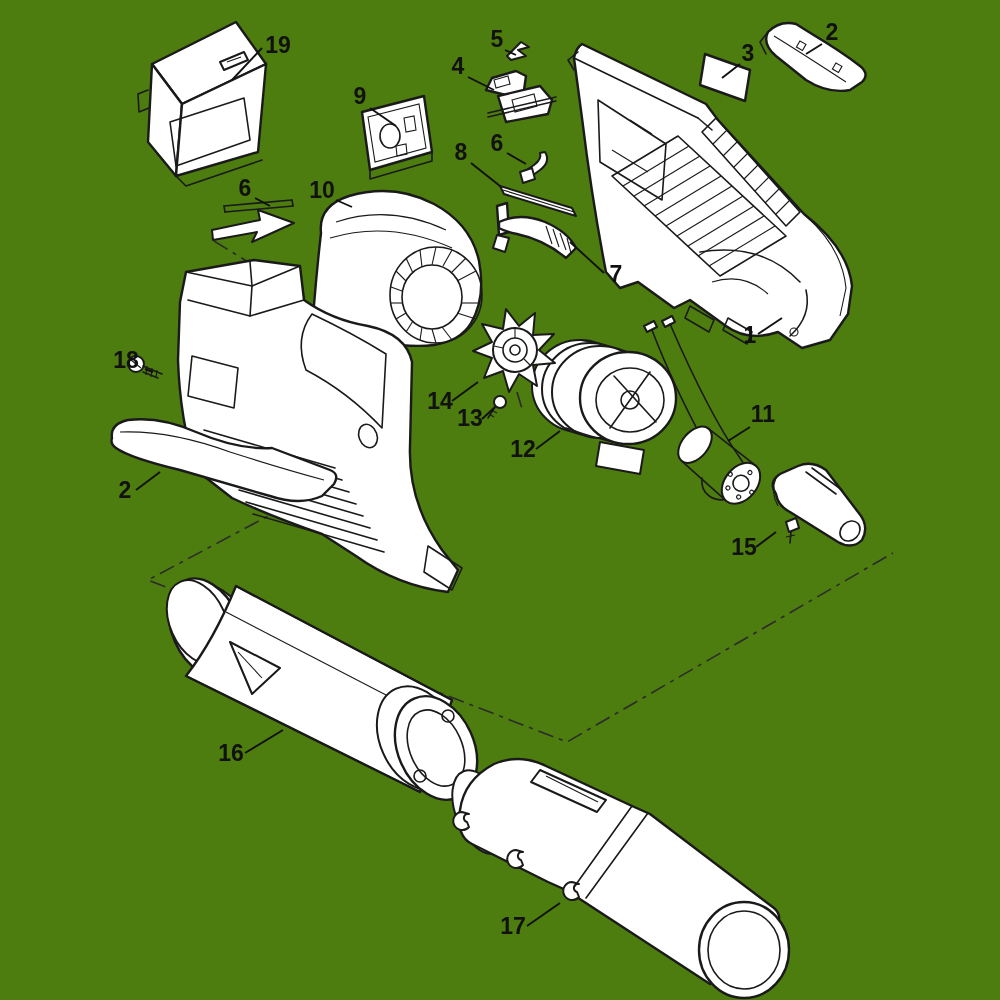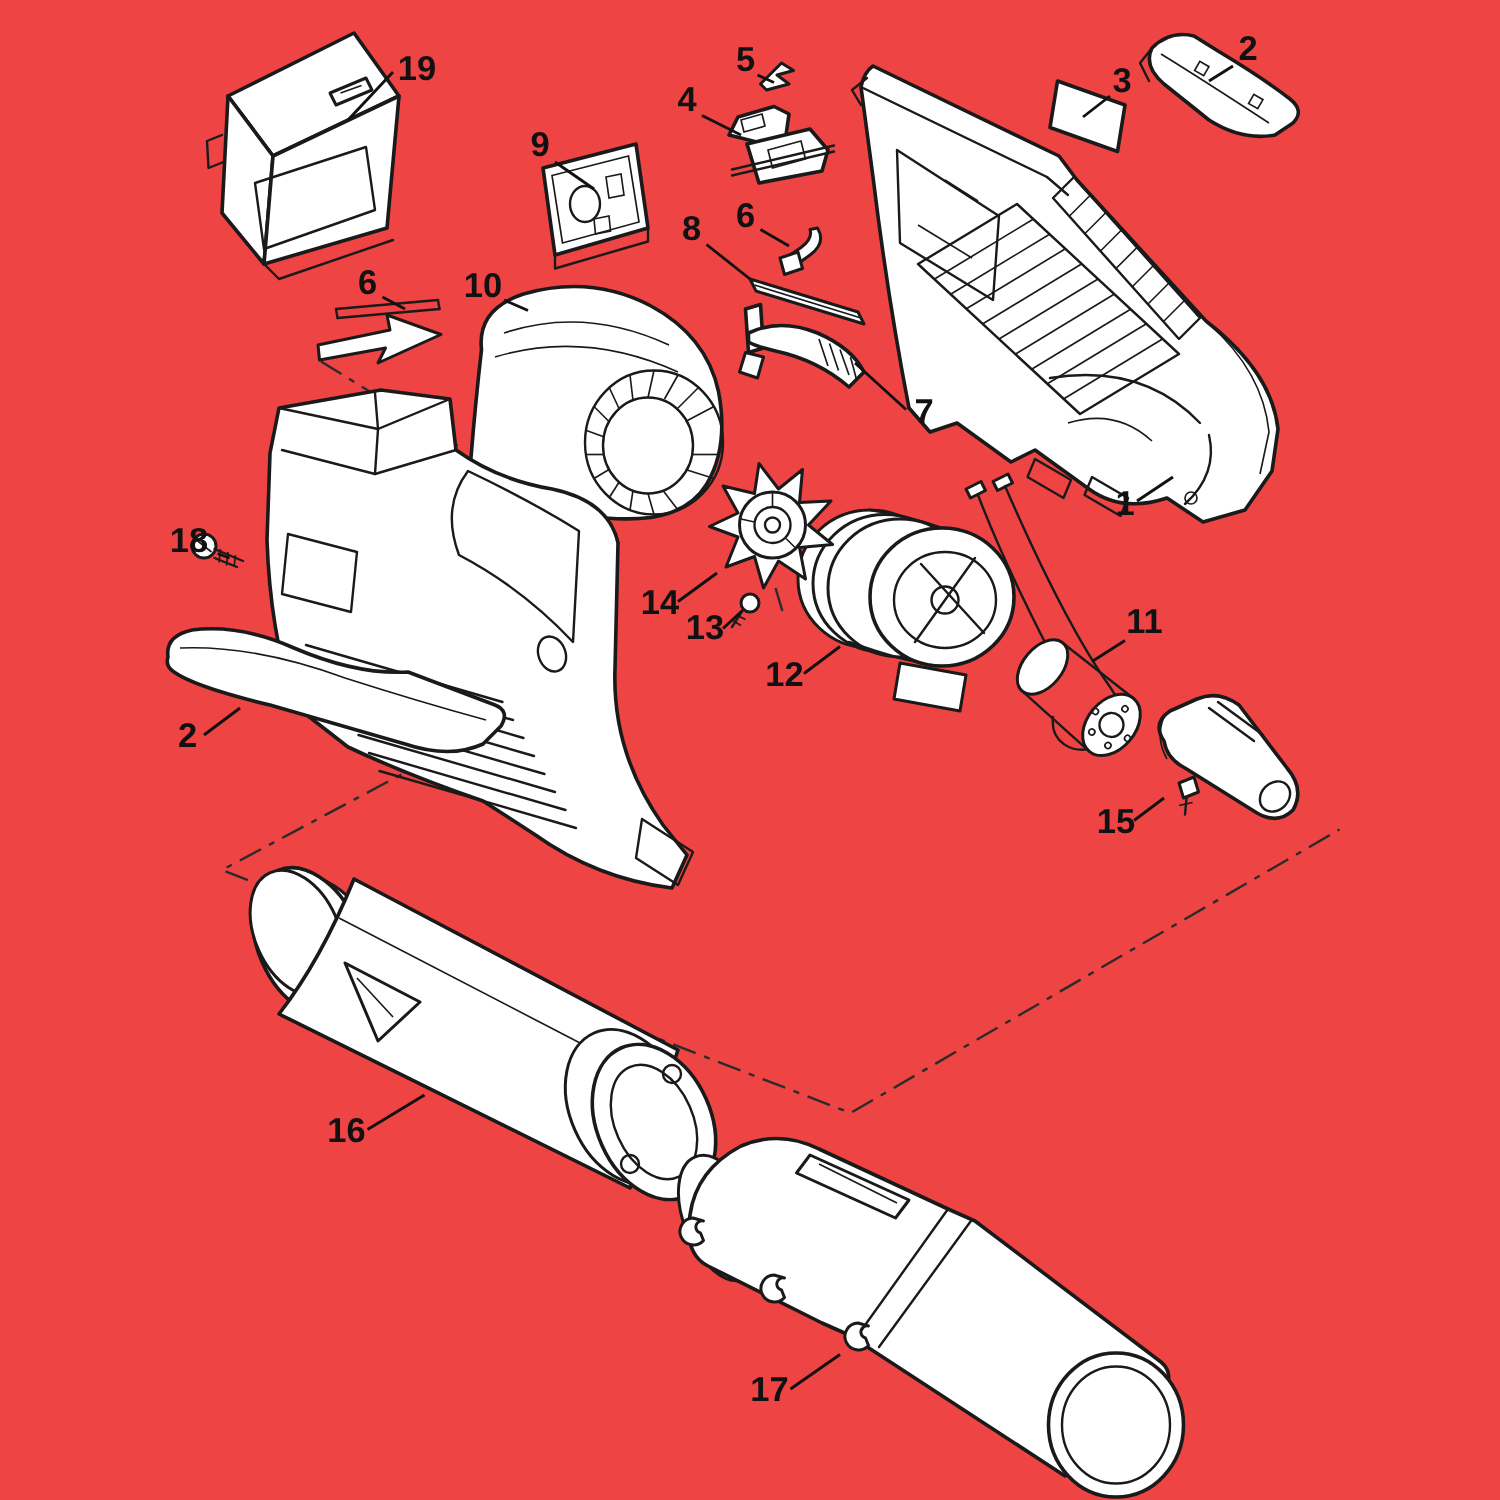--- a/index.html
+++ b/index.html
@@ -1,16 +1,16 @@
 <!DOCTYPE html>
 <html><head>
 <meta charset="utf-8">
 <style>
   html,body{margin:0;padding:0;background:#ffffff;}
-  .stage{position:relative;width:1000px;height:1000px;background:#ef4444;overflow:hidden;
+  .stage{position:relative;width:1000px;height:1000px;background:#4d7c0f;overflow:hidden;
          font-family:"Liberation Sans",sans-serif;}
   svg{display:block}
   .outline{fill:#ffffff;stroke:#1a1a1a;stroke-width:2.4;stroke-linejoin:round;stroke-linecap:round;}
   .outline2{fill:#ffffff;stroke:#1a1a1a;stroke-width:2;stroke-linejoin:round;stroke-linecap:round;}
   .detail{fill:none;stroke:#1a1a1a;stroke-width:1.6;stroke-linejoin:round;stroke-linecap:round;}
   .thin{fill:none;stroke:#1a1a1a;stroke-width:1.1;}
   .construction{fill:none;stroke:#2b2b2b;stroke-width:1.6;stroke-dasharray:16 6 4 6;}
   .leader{stroke:#111111;stroke-width:1.9;}
   text.callout{font-weight:bold;font-size:23px;fill:#111111;text-anchor:middle;}
 </style>

